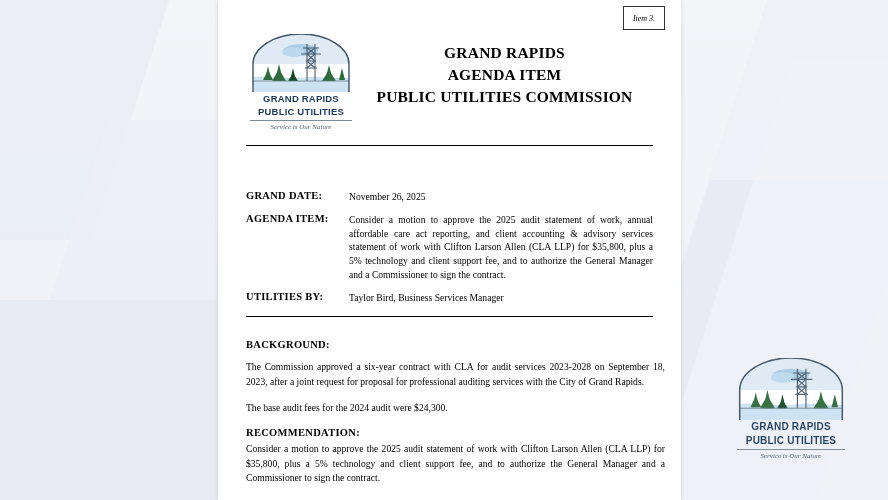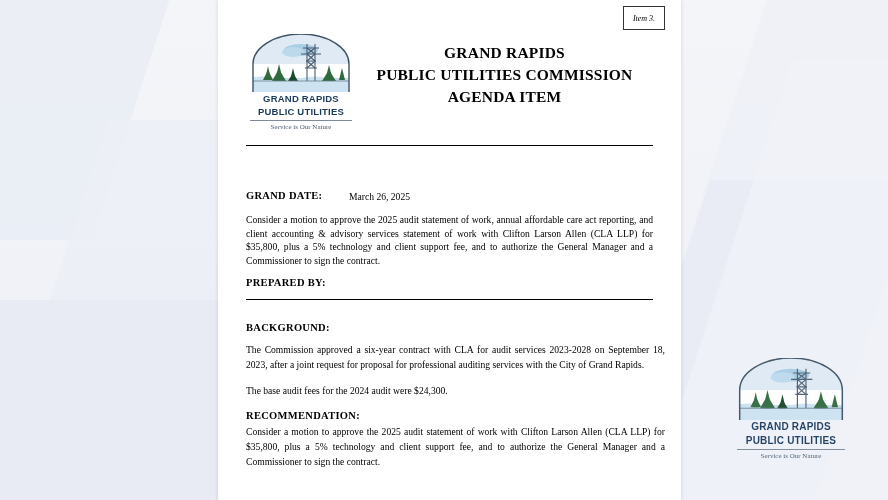--- a/index.html
+++ b/index.html
@@ -89,20 +89,21 @@
     margin-top: 1px;
   }
   .logo-rule {
     width: 92%;
     height: 1px;
     background: #7e8b98;
     margin: 2px auto 2px auto;
   }
   .logo-tag {
     font-family: "Liberation Serif", serif;
+    font-style: italic;
     font-size: 7px;
     color: #4a5d70;
   }
 
   .title-block {
     flex: 1;
     text-align: center;
     padding-top: 12px;
   }
   .title-block div {
@@ -256,37 +257,39 @@
         </svg>
       </div>
       <div class="logo-title">GRAND RAPIDS</div>
       <div class="logo-title">PUBLIC UTILITIES</div>
       <div class="logo-rule"></div>
       <div class="logo-tag">Service is Our Nature</div>
     </div>
 
     <div class="title-block">
       <div>GRAND RAPIDS</div>
+      <div>AGENDA ITEM</div>
       <div>PUBLIC UTILITIES COMMISSION</div>
-      <div>AGENDA ITEM</div>
     </div>
   </div>
 
   <div class="hr-main"></div>
 
   <div class="meta">
     <div class="meta-row">
       <div class="meta-label">GRAND DATE:</div>
-      <div class="meta-value">March 26, 2025</div>
+      <div class="meta-value">November 26, 2025</div>
     </div>
     <div class="meta-row">
+      <div class="meta-label">AGENDA ITEM:</div>
       <div class="meta-value">Consider a motion to approve the 2025 audit statement of work, annual affordable care act reporting, and client accounting &amp; advisory services statement of work with Clifton Larson Allen (CLA LLP) for $35,800, plus a 5% technology and client support fee, and to authorize the General Manager and a Commissioner to sign the contract.</div>
     </div>
     <div class="meta-row">
-      <div class="meta-label">PREPARED BY:</div>
+      <div class="meta-label">UTILITIES BY:</div>
+      <div class="meta-value">Taylor Bird, Business Services Manager</div>
     </div>
   </div>
 
   <div class="hr-meta"></div>
 
   <div class="body-sec">
     <div class="sec-head">BACKGROUND:</div>
     <div class="para">The Commission approved a six-year contract with CLA for audit services 2023-2028 on September 18, 2023, after a joint request for proposal for professional auditing services with the City of Grand Rapids.</div>
     <div class="para">The base audit fees for the 2024 audit were $24,300.</div>
 

